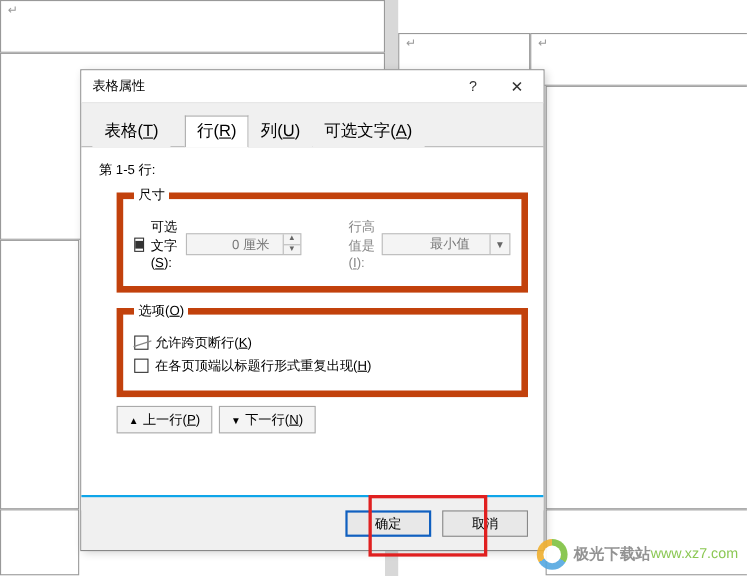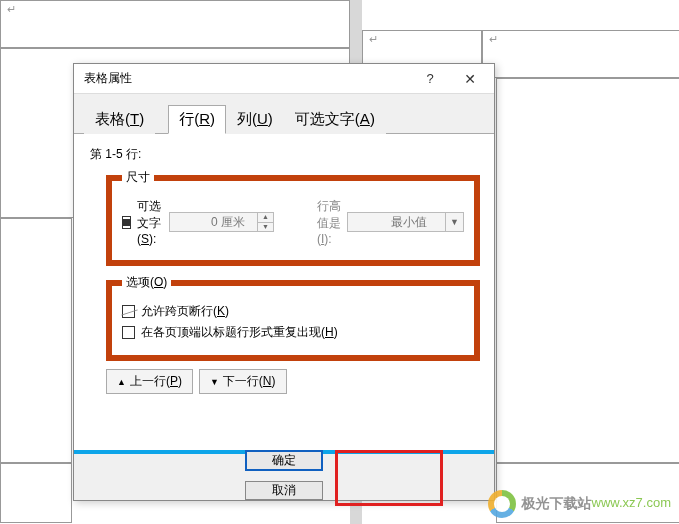--- a/index.html
+++ b/index.html
@@ -180,21 +180,21 @@
   color: #666;
   cursor: pointer;
 }
 .spinner .spins span:first-child { border-bottom: 1px solid #bbb; }
 
 .combo {
   display: inline-flex;
   border: 1px solid #bbb;
   background: #f4f4f4;
   height: 20px;
-  align-items: center;
+  align-items: flex-start;
 }
 .combo span.val {
   padding: 0 6px;
   width: 60px;
   color: #777;
 }
 .combo .arrow {
   width: 18px;
   text-align: center;
   border-left: 1px solid #bbb;
@@ -222,27 +222,26 @@
 }
 .nav-btn .tri {
   font-size: 9px;
 }
 
 .footer {
   position: absolute;
   bottom: 0; left: 0; right: 0;
   height: 50px;
   background: #f0f0f0;
-  border-top: 4px solid #0ea5e9;
+  border-top: 2px solid #0ea5e9;
   display: flex;
   justify-content: flex-end;
   align-items: center;
   padding: 0 14px;
   gap: 10px;
-  flex-direction: column;
 }
 .btn-main {
   width: 78px;
   height: 24px;
   border: 1px solid #888;
   background: #e8e8e8;
   cursor: pointer;
   font-size: 12px;
 }
 .btn-main.primary {

